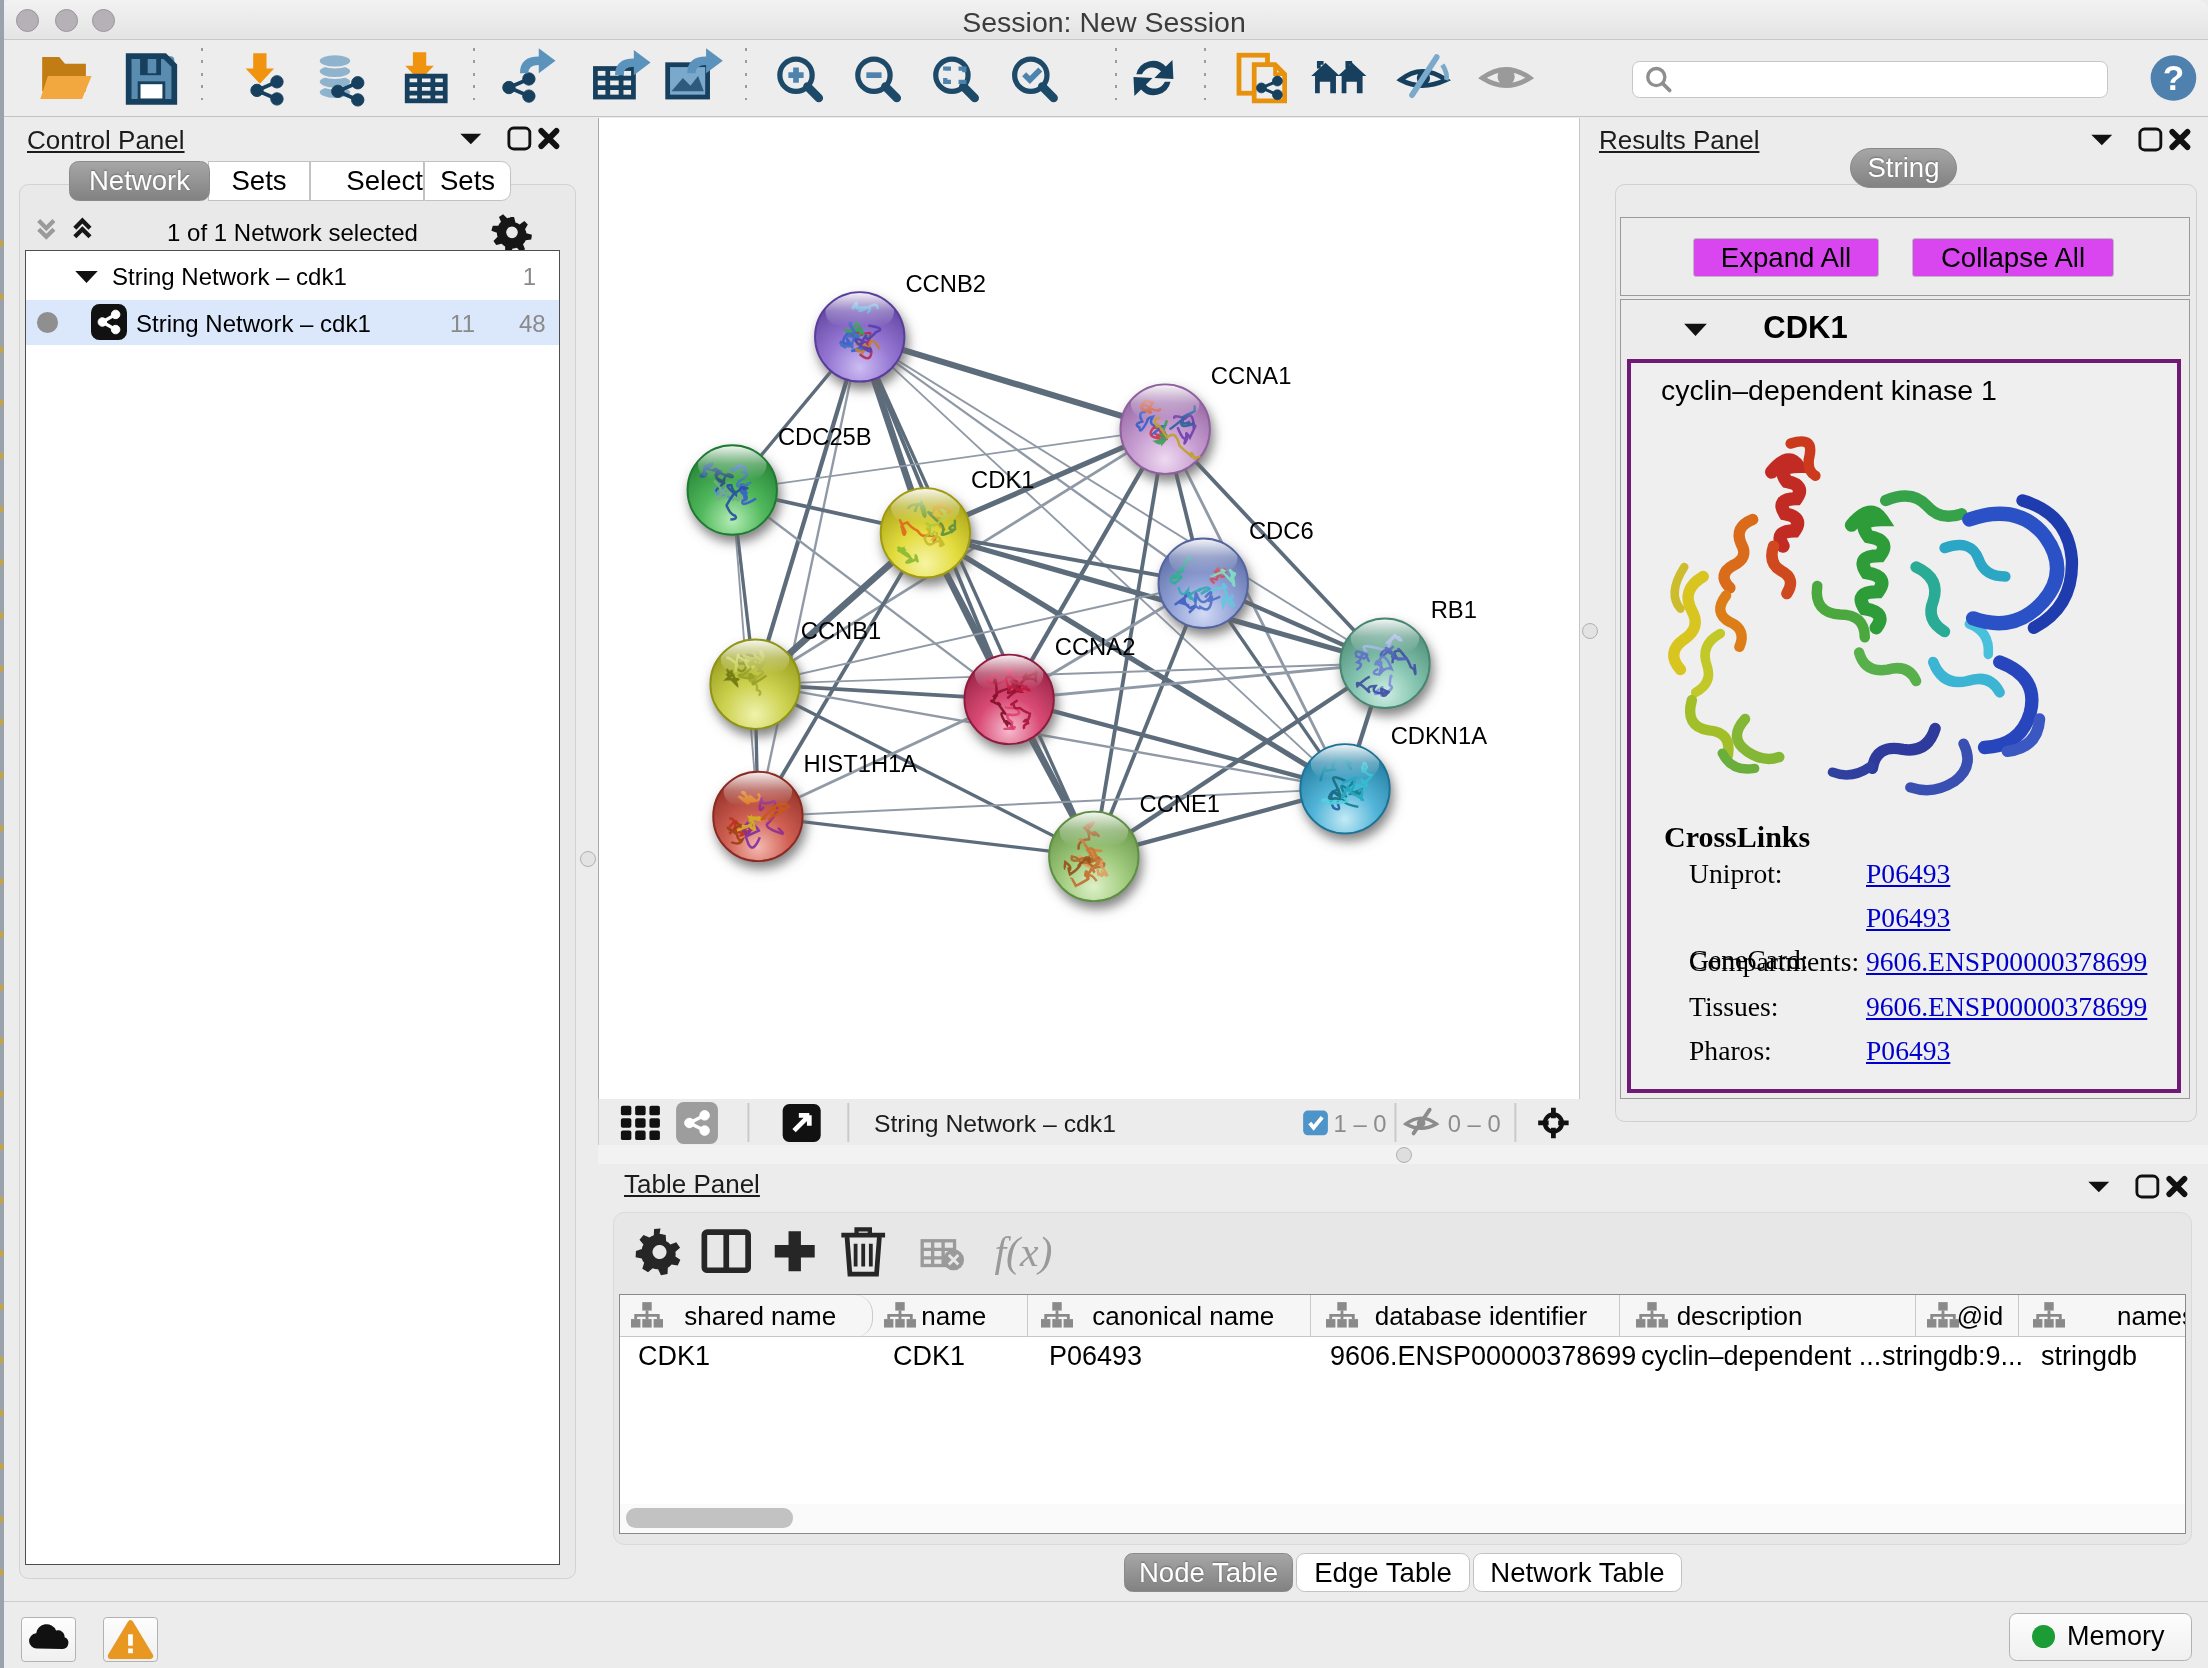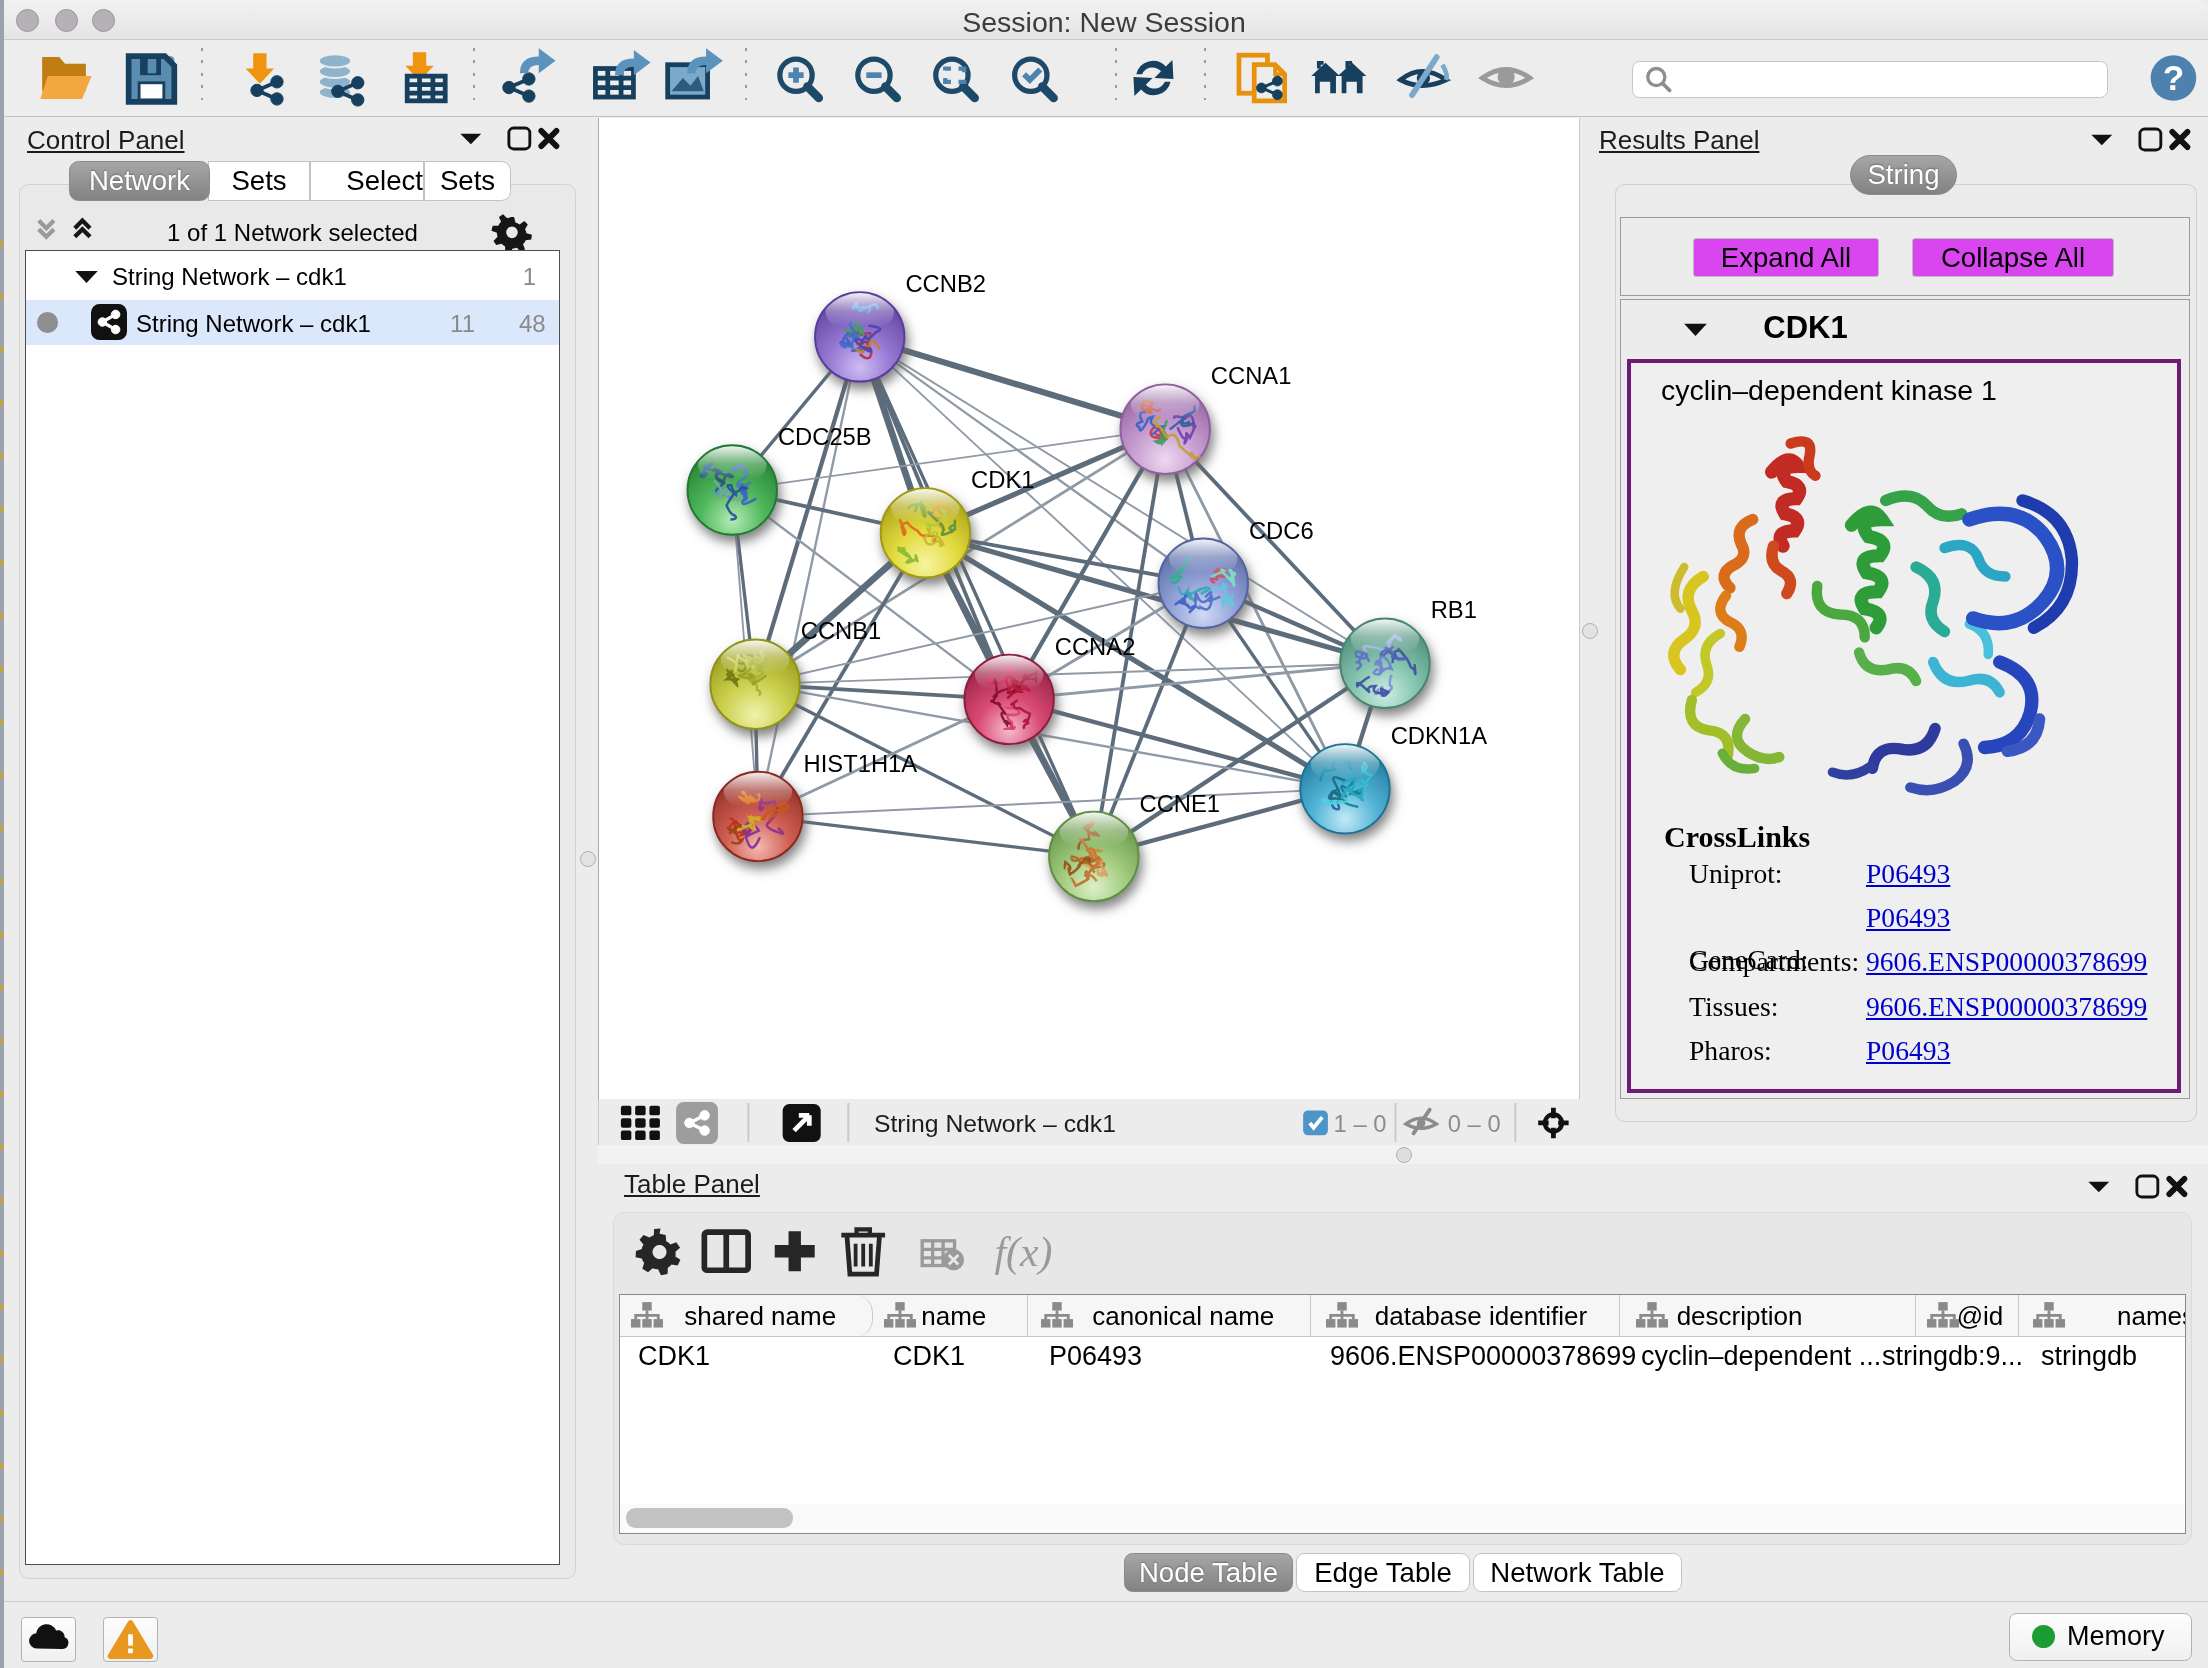--- a/index.html
+++ b/index.html
@@ -703,21 +703,21 @@
 </svg>
 </div>
 <div class="abs" id="splitter">
   <div style="position:absolute; left:798px; top:1.9px; width:16px; height:16px; border-radius:50%; background:#dedede; border:1px solid #b0b0b0;"></div>
 </div>
 <div class="abs" style="left:580px; top:851px; width:16px; height:16px; border-radius:50%; background:#e3e3e3; border:1px solid #b0b0b0;"></div>
 <div class="abs" style="left:1582px; top:623px; width:16px; height:16px; border-radius:50%; background:#e3e3e3; border:1px solid #b0b0b0;"></div>
 
 <div class="abs panel-title" style="left:1599px; top:125px;">Results Panel</div>
 <div class="abs" id="res-box"></div>
-<div class="abs tab sel" style="left:1850px; top:155px; width:107px; z-index:3;border-radius:20px;">String</div>
+<div class="abs tab sel" style="left:1850px; top:148px; width:107px; z-index:3;border-radius:20px;">String</div>
 <div class="abs" id="res-b1"></div>
 <div class="abs" id="res-b2"></div>
 <div class="abs btn" style="left:1693px; top:238px; width:186px; height:39px; line-height:37px;">Expand All</div>
 <div class="abs btn" style="left:1912px; top:238px; width:202px; height:39px; line-height:37px;">Collapse All</div>
 <svg class="abs" width="27" height="17" viewBox="0 0 28 18" style="left:1682px; top:321px;">
     <path d="M2,3 H26 L14,16 Z" fill="#111"></path>
   </svg>
 <div class="abs" style="left:1620px; top:310px; width:371px; text-align:center; font-size:31px; font-weight:bold;">CDK1</div>
 <div class="abs" id="res-inner">
   <div style="position:absolute; left:30px; top:11.4px; font-size:28.5px;">cyclin–dependent kinase 1</div>

